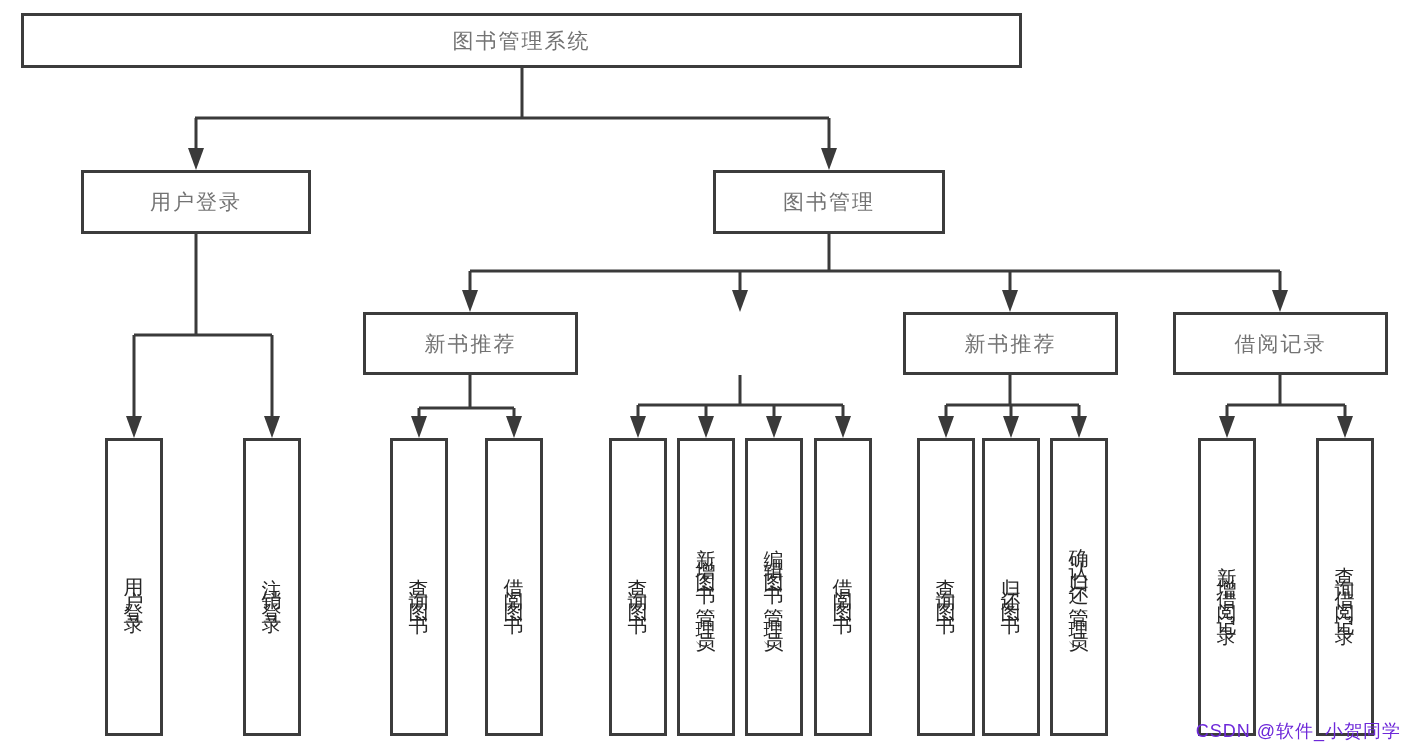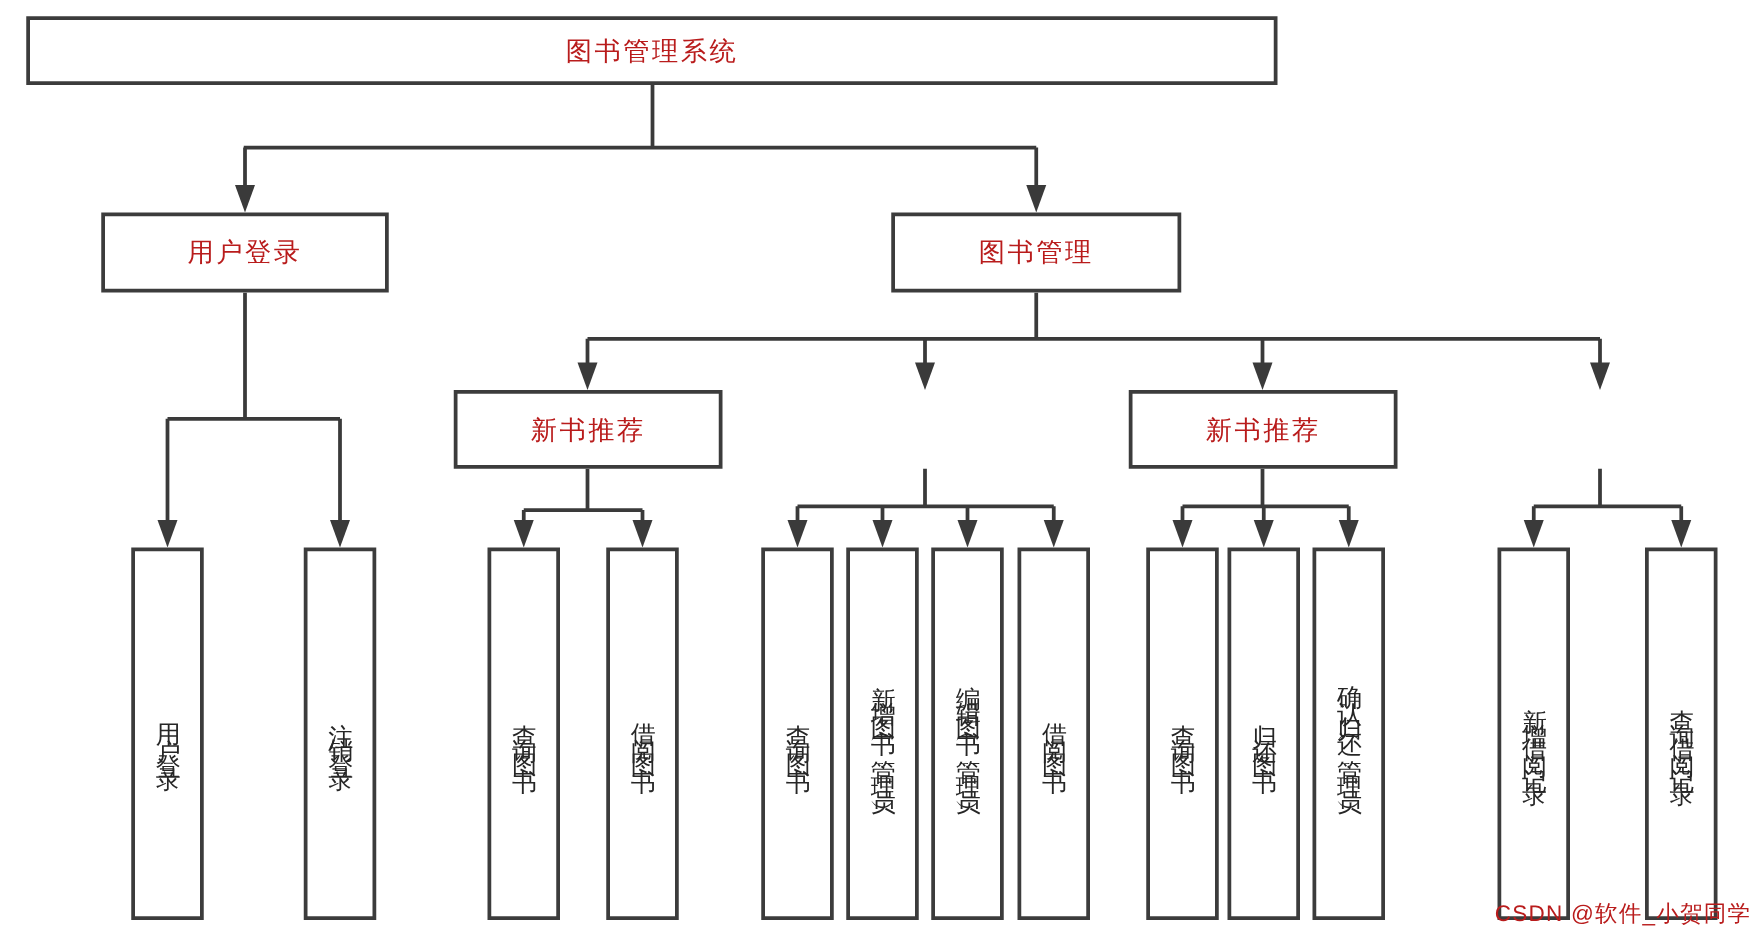--- a/index.html
+++ b/index.html
@@ -18,37 +18,37 @@
     border: 3px solid #3c3c3c;
     background: #ffffff;
     display: flex;
     align-items: center;
     justify-content: center;
     z-index: 2;
   }
   .label-h {
     font-size: 21px;
     letter-spacing: 2px;
-    color: #b91c1c;
+    color: #737373;
     white-space: nowrap;
   }
   .label-v {
     writing-mode: vertical-rl;
     text-orientation: mixed;
     font-size: 20px;
     letter-spacing: 12px;
     color: #262626;
     line-height: 1;
   }
   .watermark {
     position: absolute;
     right: 4px;
     bottom: 4px;
     font-size: 18px;
-    color: #b91c1c;
+    color: #6d28d9;
     letter-spacing: 1px;
     z-index: 5;
     white-space: nowrap;
   }
 </style>
 </head>
 <body>
 
 <div id="canvas">
 
@@ -102,20 +102,23 @@
   <div class="box" style="left:713px;top:170px;width:232px;height:64px">
     <span class="label-h">图书管理</span>
   </div>
 
   <div class="box" style="left:363px;top:312px;width:215px;height:63px">
     <span class="label-h">新书推荐</span>
   </div>
   <div class="box" style="left:903px;top:312px;width:215px;height:63px">
     <span class="label-h">新书推荐</span>
   </div>
+  <div class="box" style="left:1173px;top:312px;width:215px;height:63px">
+    <span class="label-h">借阅记录</span>
+  </div>
 
   <div class="box" style="left:105px;top:438px;width:58px;height:298px">
     <span class="label-v">用户登录</span>
   </div>
   <div class="box" style="left:243px;top:438px;width:58px;height:298px">
     <span class="label-v">注销登录</span>
   </div>
 
   <div class="box" style="left:390px;top:438px;width:58px;height:298px">
     <span class="label-v">查询图书</span>

